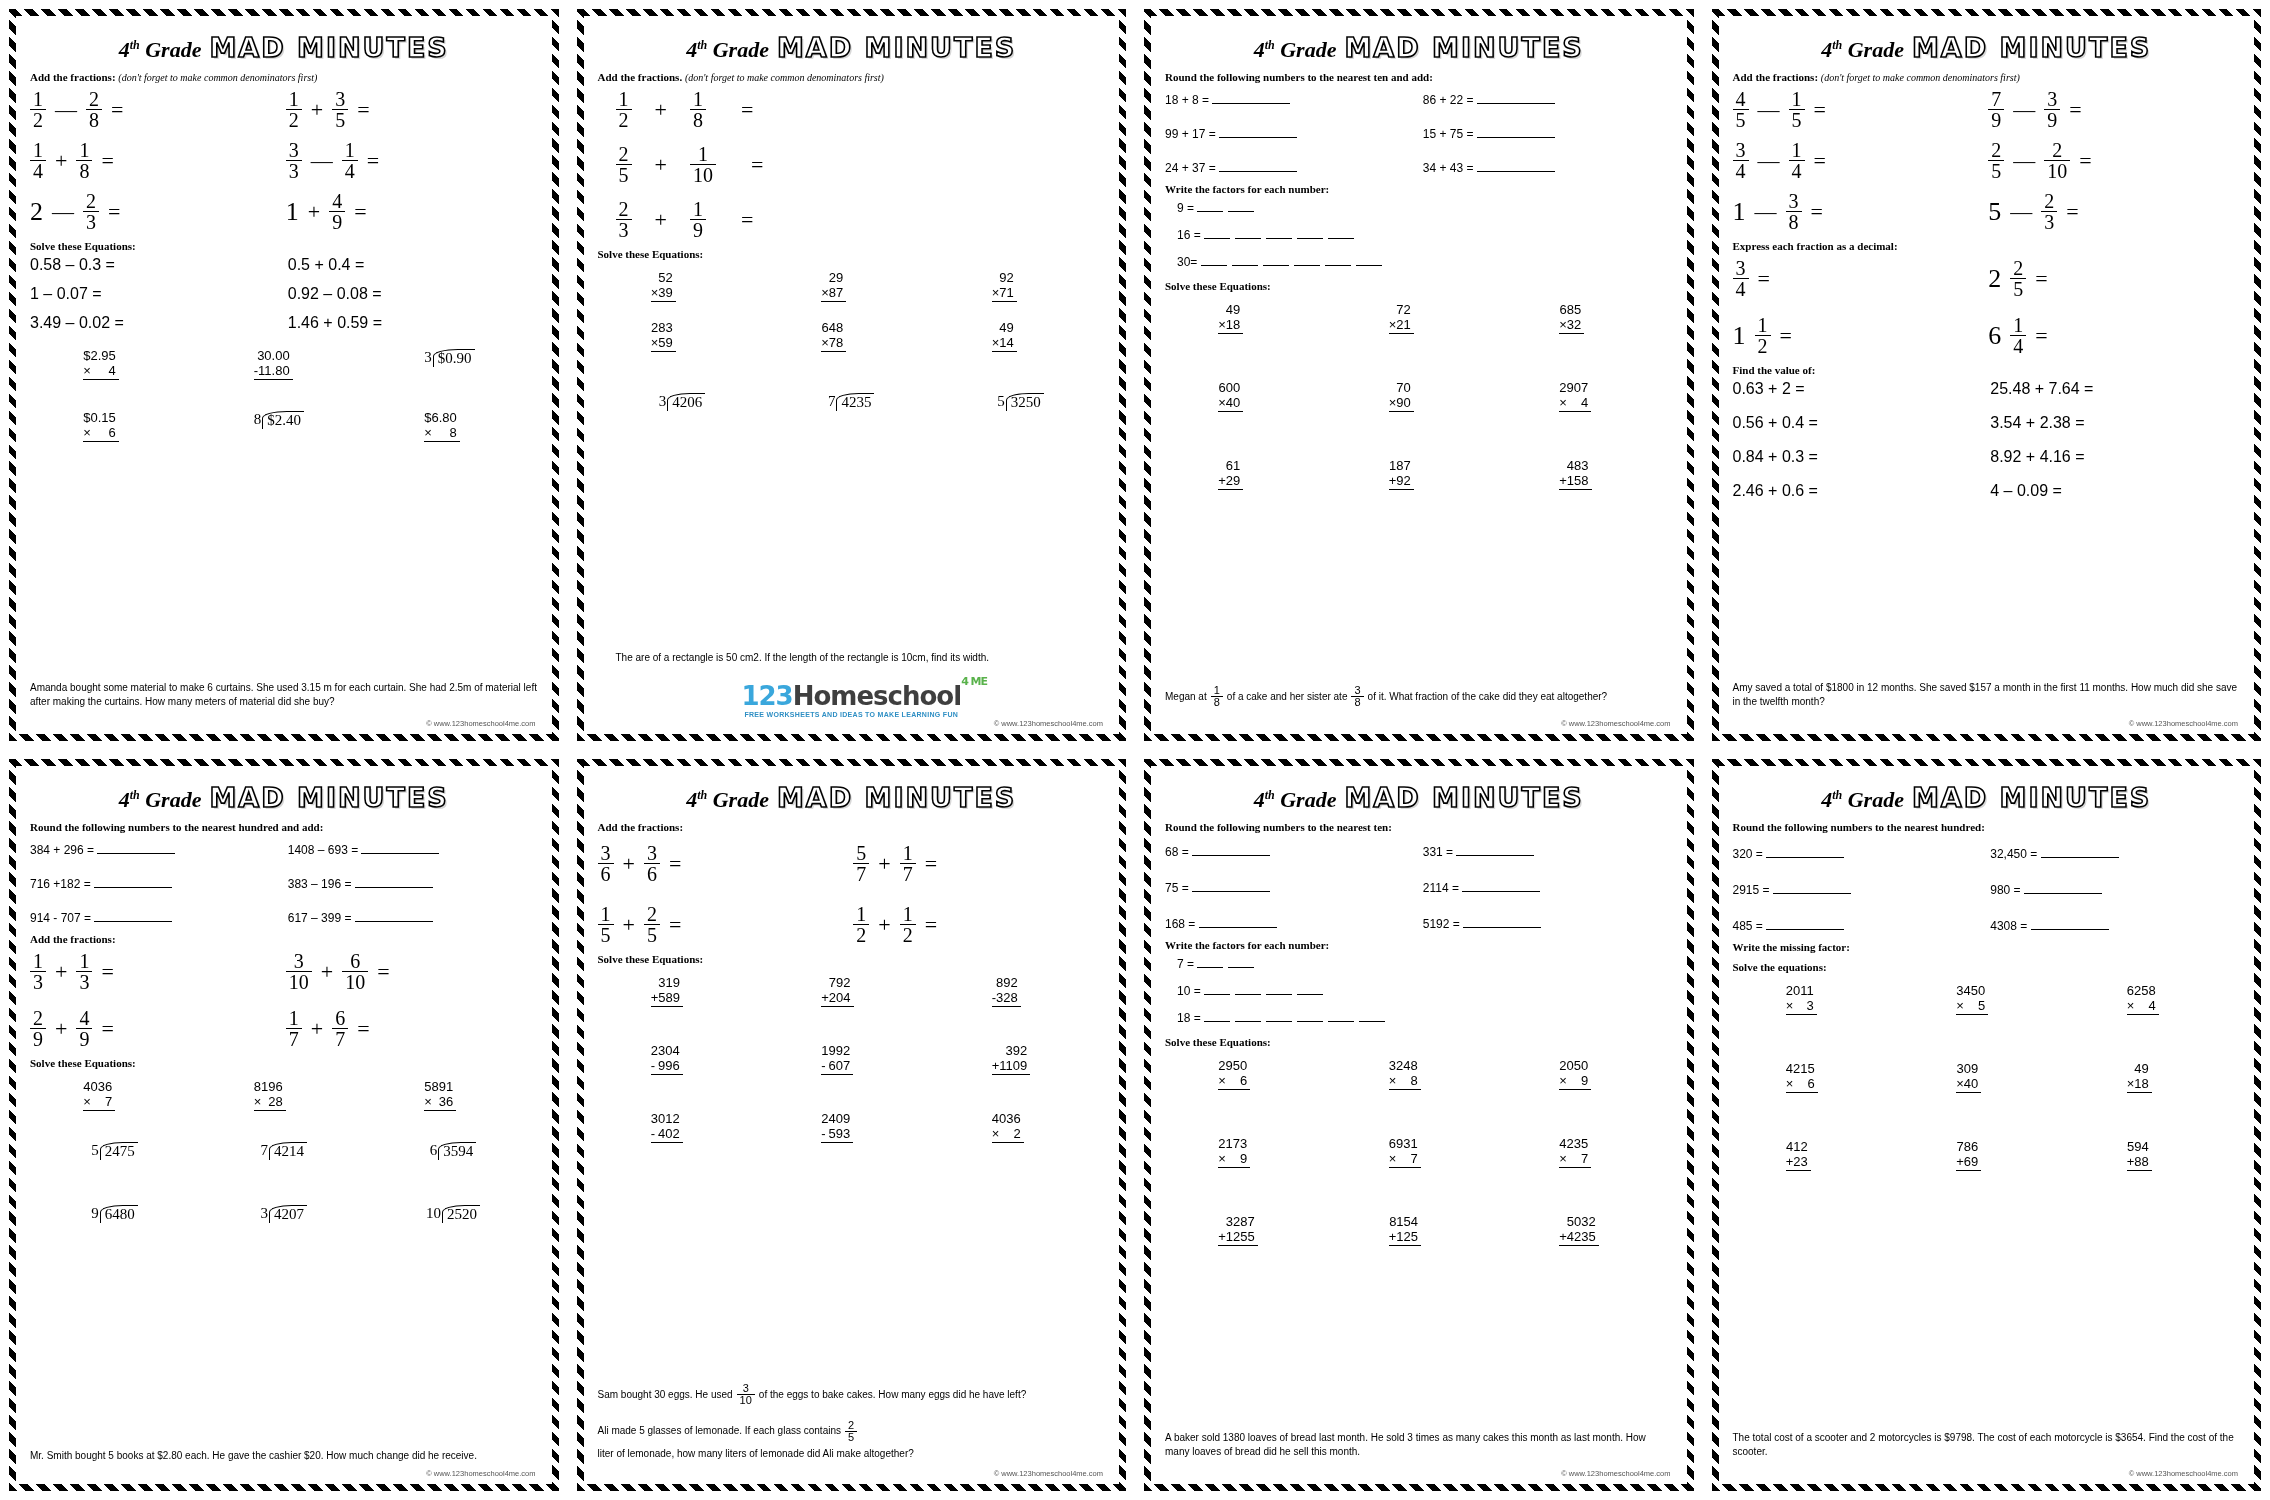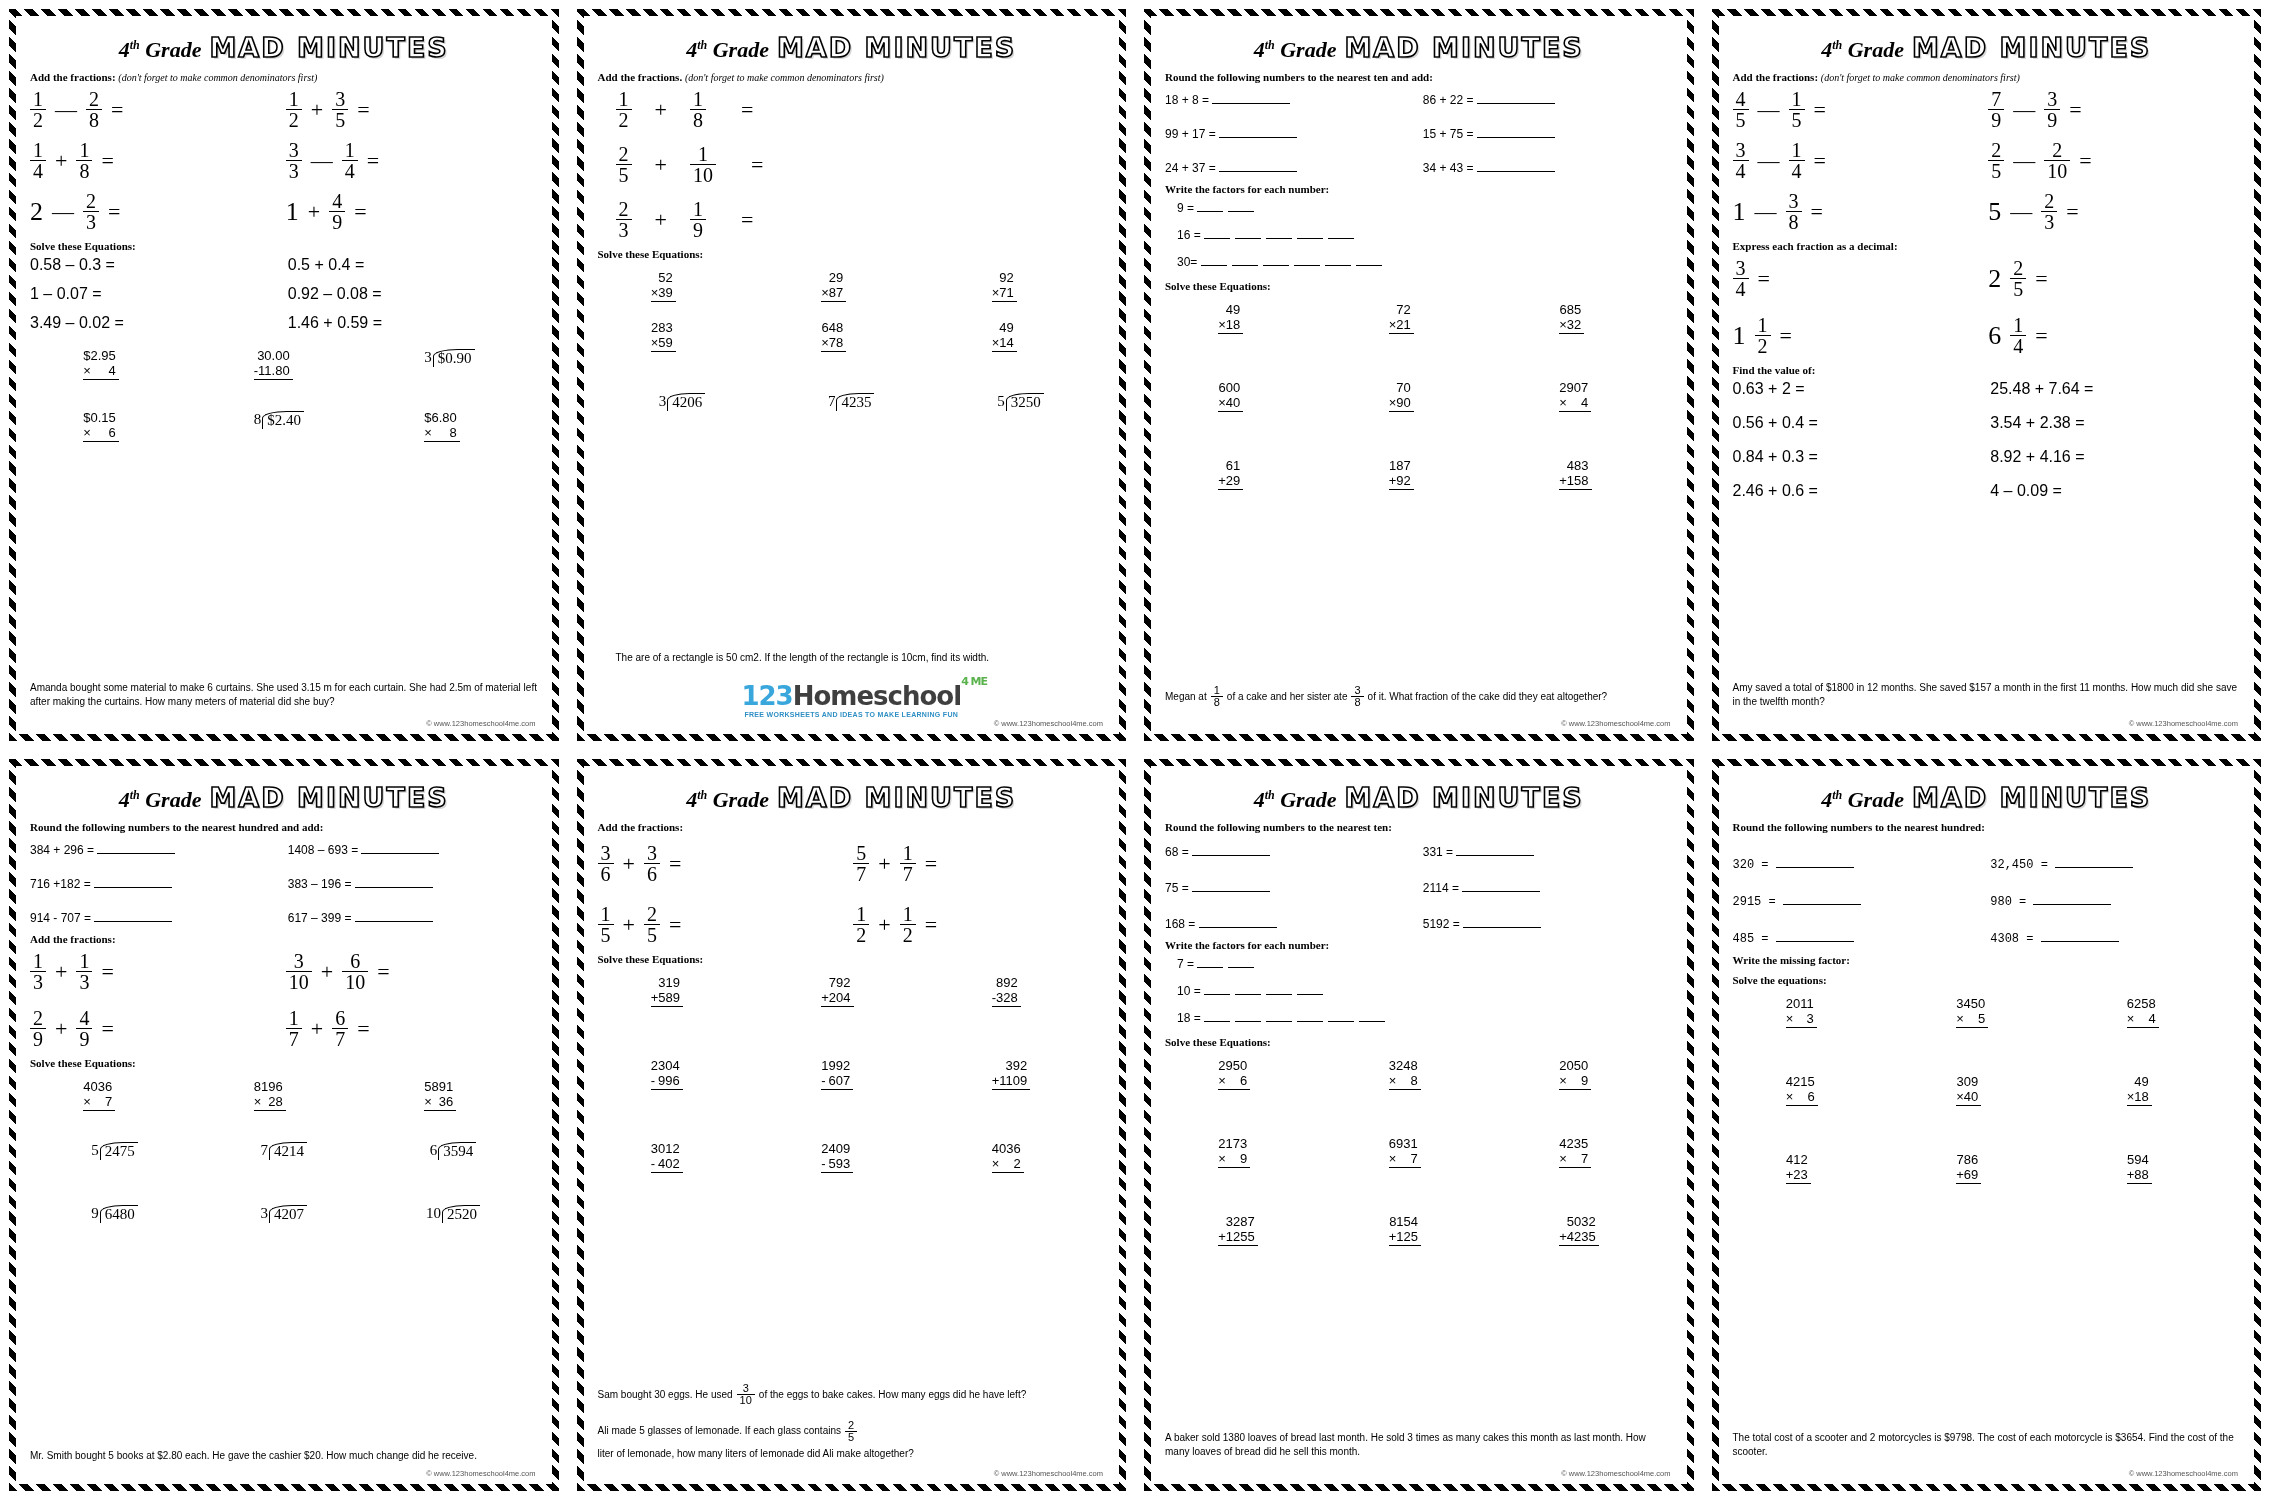--- a/index.html
+++ b/index.html
@@ -595,21 +595,21 @@
             <span class="op">+</span>
             <span class="fr">
               <span class="n">1</span>
               <span class="d">2</span>
             </span>
             <span class="op">=</span>
           </div>
       </div>
 
       <div class="sub-instr">Solve these Equations:</div>
-      <div class="vgrid" style="row-gap:51px;margin-top:10px;">
+      <div class="vgrid" style="row-gap:36px;margin-top:10px;">
         <div class="cell"><div class="vprob"><div class="top">319</div><div class="bot"><span class="sym">+</span><span>589</span></div></div></div>
         <div class="cell"><div class="vprob"><div class="top">792</div><div class="bot"><span class="sym">+</span><span>204</span></div></div></div>
         <div class="cell"><div class="vprob"><div class="top">892</div><div class="bot"><span class="sym">-</span><span>328</span></div></div></div>
         <div class="cell"><div class="vprob"><div class="top">2304</div><div class="bot"><span class="sym">-</span><span>996</span></div></div></div>
         <div class="cell"><div class="vprob"><div class="top">1992</div><div class="bot"><span class="sym">-</span><span>607</span></div></div></div>
         <div class="cell"><div class="vprob"><div class="top">392</div><div class="bot"><span class="sym">+</span><span>1109</span></div></div></div>
         <div class="cell"><div class="vprob"><div class="top">3012</div><div class="bot"><span class="sym">-</span><span>402</span></div></div></div>
         <div class="cell"><div class="vprob"><div class="top">2409</div><div class="bot"><span class="sym">-</span><span>593</span></div></div></div>
         <div class="cell"><div class="vprob"><div class="top">4036</div><div class="bot"><span class="sym">×</span><span>2</span></div></div></div>
       </div>
@@ -677,21 +677,21 @@
   </div>
 
   <div class="sheet">
     <div class="page">
       <div class="title">
         <span class="grade"><span>4</span><sup>th</sup> <span>Grade</span></span>
         <span class="mad">MAD MINUTES</span>
       </div>
       <div class="instr">Round the following numbers to the nearest hundred:</div>
 
-      <div class="two-col fill" style="row-gap:20px;margin-top:22px;font-family:Liberation Mono, monospace;">
+      <div class="two-col fill" style="row-gap:20px;margin-top:12px;">
         <div><span>320 = </span><span class="ln"></span></div>
         <div><span>32,450 = </span><span class="ln"></span></div>
         <div><span>2915 = </span><span class="ln"></span></div>
         <div><span>980 = </span><span class="ln"></span></div>
         <div><span>485 = </span><span class="ln"></span></div>
         <div><span>4308 = </span><span class="ln"></span></div>
       </div>
 
       <div class="sub-instr">Write the missing factor:</div>
 

